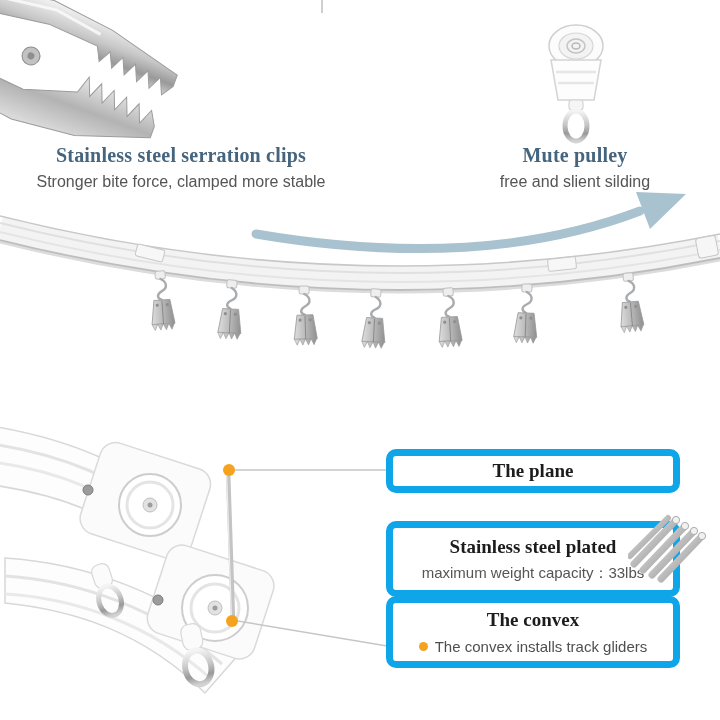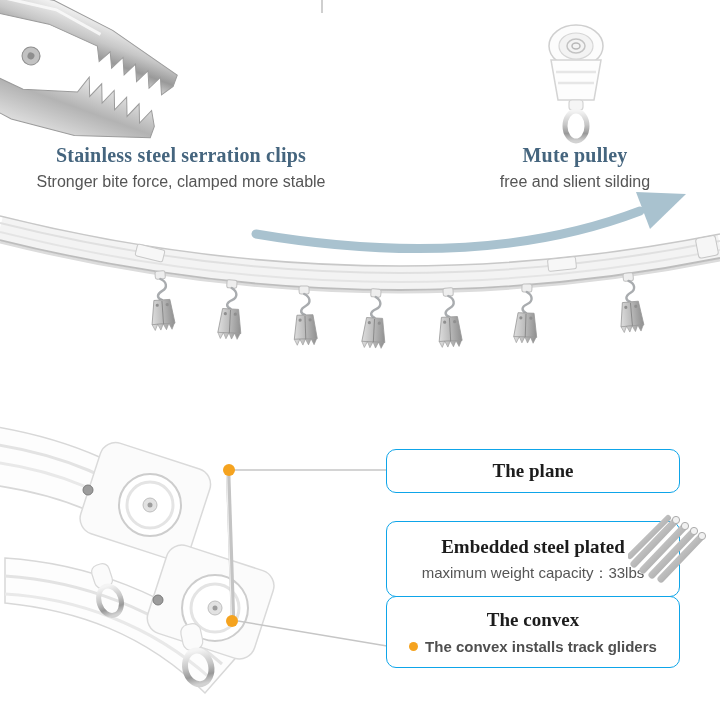--- a/index.html
+++ b/index.html
@@ -11,32 +11,32 @@
   .caption{position:absolute;z-index:2;text-align:center;}
   .caption-left{left:18px;top:144px;width:326px;}
   .caption-right{left:448px;top:144px;width:254px;}
   .cap-title{
     font-family:"Liberation Serif",serif;font-weight:bold;font-size:20px;
     color:#45657e;letter-spacing:0.2px;
   }
   .cap-sub{font-size:16px;color:#555555;margin-top:6px;}
   .fbox{
     position:absolute;left:386px;width:294px;z-index:2;background:#ffffff;
-    border:1px solid #0ea5e9;border-radius:10px;
+    border:7px solid #0ea5e9;border-radius:10px;
     display:flex;flex-direction:column;align-items:center;justify-content:center;
     box-sizing:border-box;
   }
   .box-plane{top:449px;height:44px;}
   .box-steel{top:521px;height:76px;}
   .box-convex{top:596px;height:72px;}
   .fbox-title{
     font-family:"Liberation Serif",serif;font-weight:bold;font-size:19px;color:#1c1c1c;
   }
   .fbox-sub{font-size:15px;color:#555555;margin-top:6px;}
-  .bullet-row{display:flex;align-items:center;gap:7px;margin-top:7px;font-weight:bold;}
+  .bullet-row{display:flex;align-items:center;gap:7px;margin-top:7px;}
   .bullet-dot{width:9px;height:9px;border-radius:50%;background:#f5a31f;flex:0 0 auto;}
   .bullet-text{font-size:15px;color:#4f4f4f;}
   .rods-photo{position:absolute;left:628px;top:506px;z-index:3;}
 </style>
 </head>
 <body>
 
 <div class="canvas">
 
   <svg class="art" width="720" height="720" viewBox="0 0 720 720">
@@ -198,21 +198,21 @@
   <div class="caption caption-right">
     <div class="cap-title">Mute pulley</div>
     <div class="cap-sub">free and slient silding</div>
   </div>
 
   <div class="fbox box-plane">
     <div class="fbox-title">The plane</div>
   </div>
 
   <div class="fbox box-steel">
-    <div class="fbox-title">Embedded steel plated</div>
+    <div class="fbox-title">Stainless steel plated</div>
     <div class="fbox-sub">maximum weight capacity：33lbs</div>
   </div>
 
   <div class="fbox box-convex">
     <div class="fbox-title">The convex</div>
     <div class="bullet-row">
       <span class="bullet-dot"></span>
       <span class="bullet-text">The convex installs track gliders</span>
     </div>
   </div>

